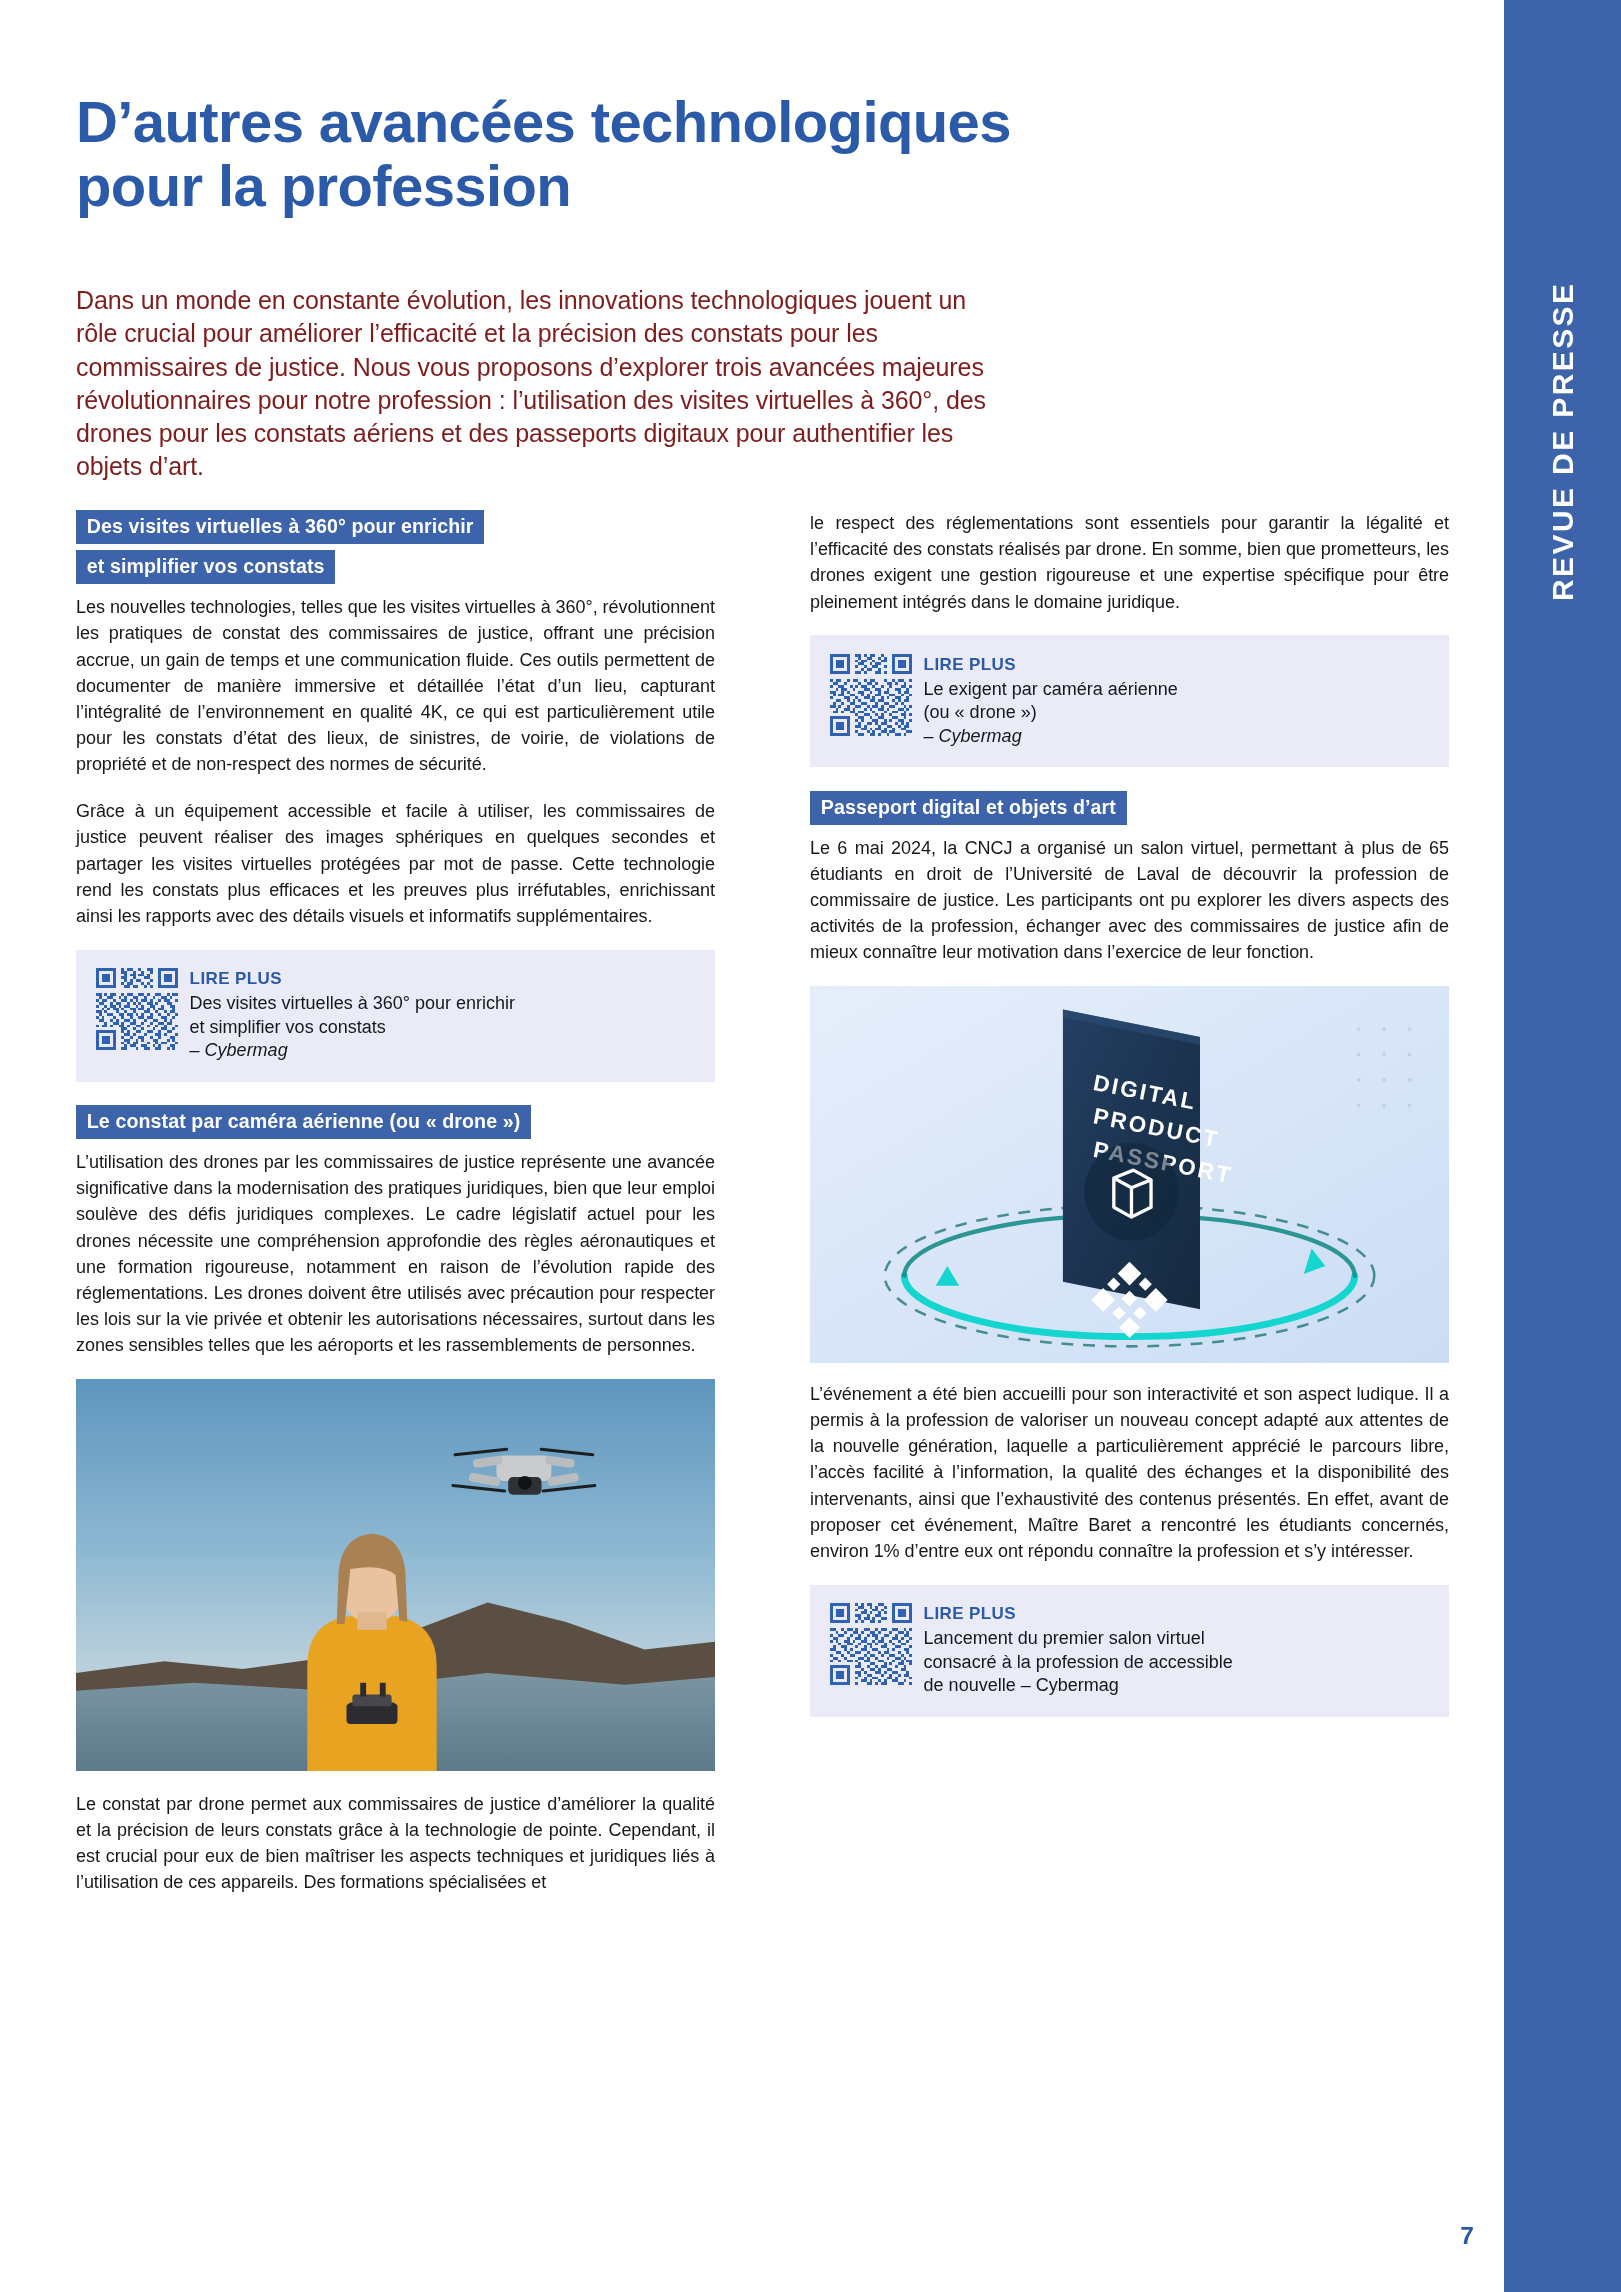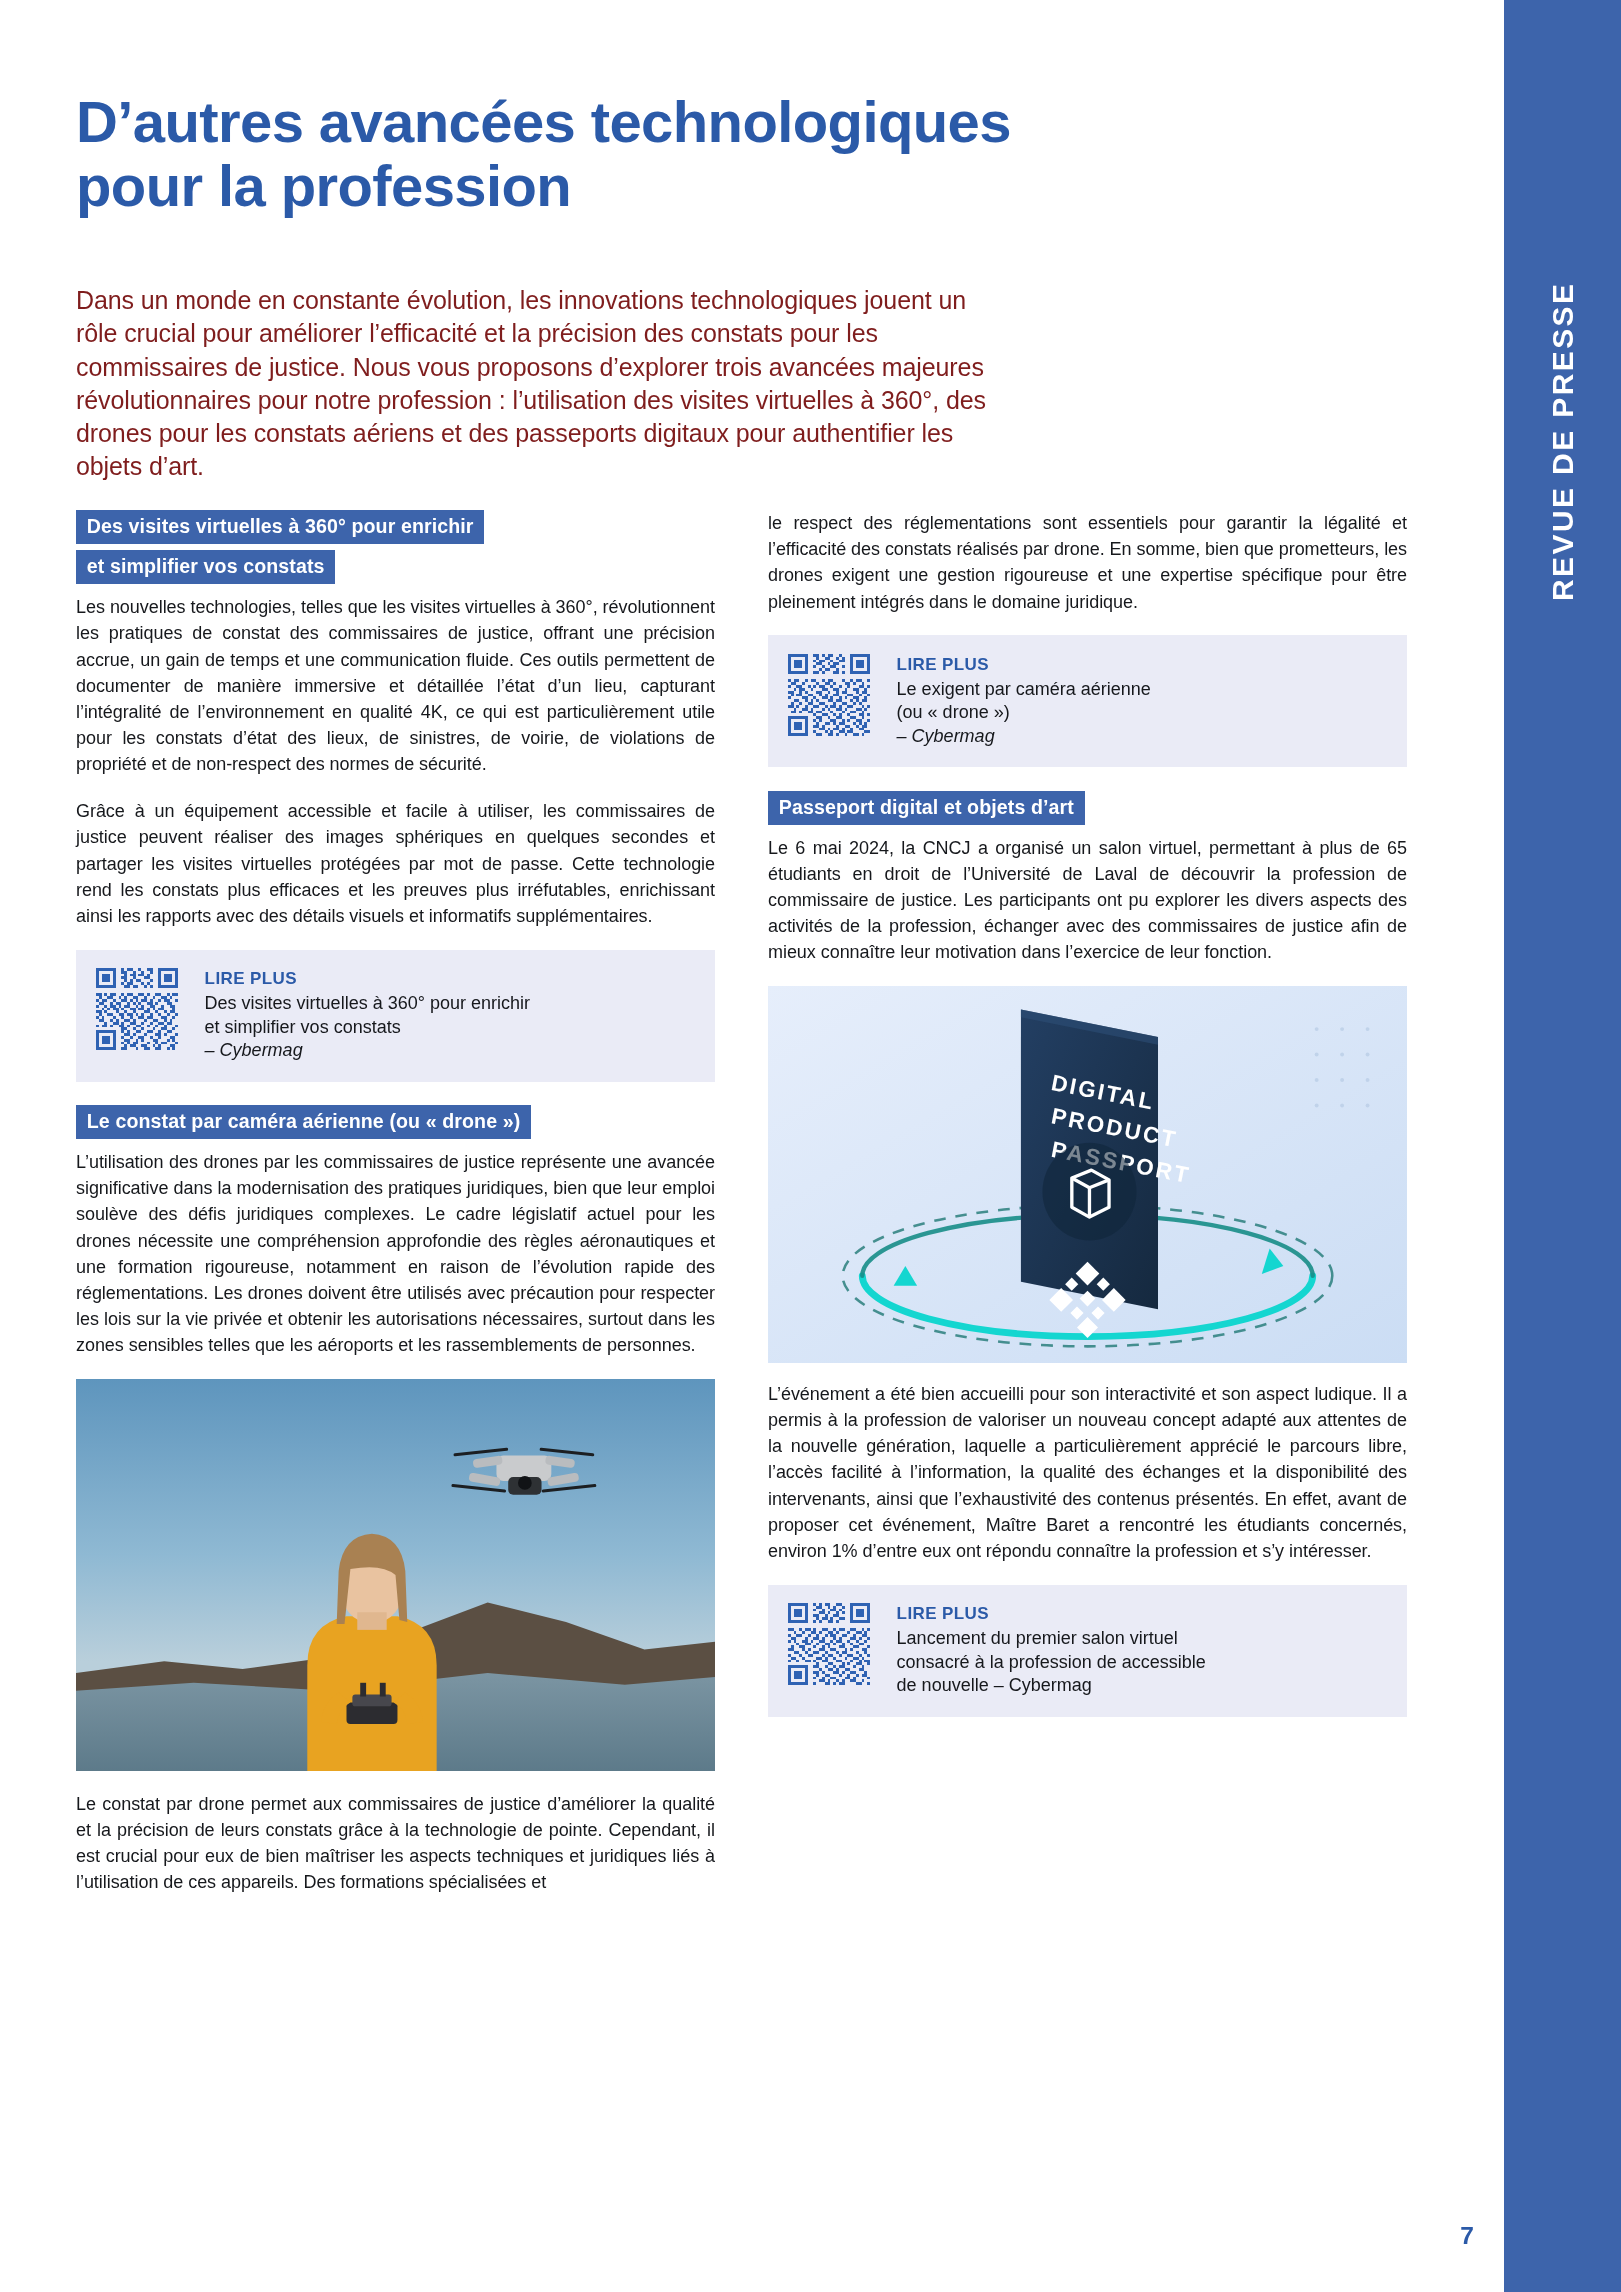--- a/index.html
+++ b/index.html
@@ -77,21 +77,21 @@
     letter-spacing: -0.1px;
   }
 
   
   .col {
     position: absolute;
     top: 510px;
     width: 639px;
   }
   .col-left  { left: 76px; }
-  .col-right { left: 768px; }
+  .col-right { left: 810px; }
 
   .sec-head {
     display: table;
     background: #3d64ab;
     color: #ffffff;
     font-size: 19.6px;
     font-weight: 700;
     letter-spacing: 0.1px;
     padding: 6.9px 10.8px 7.8px 10.8px;
     margin: 0 0 9.8px 0;
@@ -106,21 +106,21 @@
     color: #16181c;
     text-align: justify;
     letter-spacing: -0.05px;
   }
 
   
   .lire {
     background: #eaebf6;
     display: flex;
     align-items: flex-start;
-    gap: 27px;
+    gap: 12px;
     padding: 18.6px 21.6px 18.6px 19.6px;
     margin: 7.8px 0 23.5px 0;
     box-sizing: border-box;
   }
   .qr {
     width: 82px;
     height: 82px;
     flex: 0 0 82px;
     background: #ffffff;
   }

